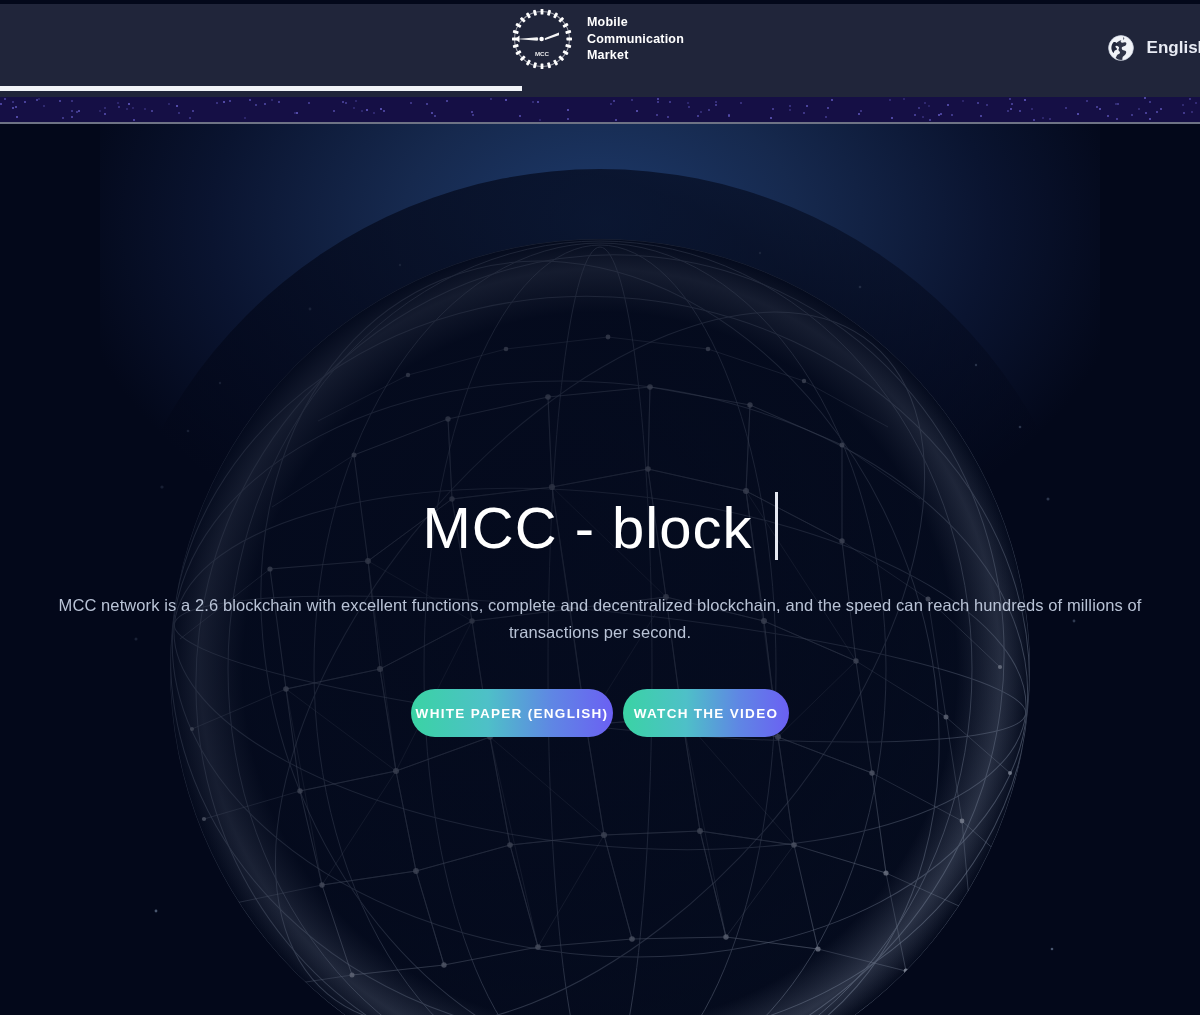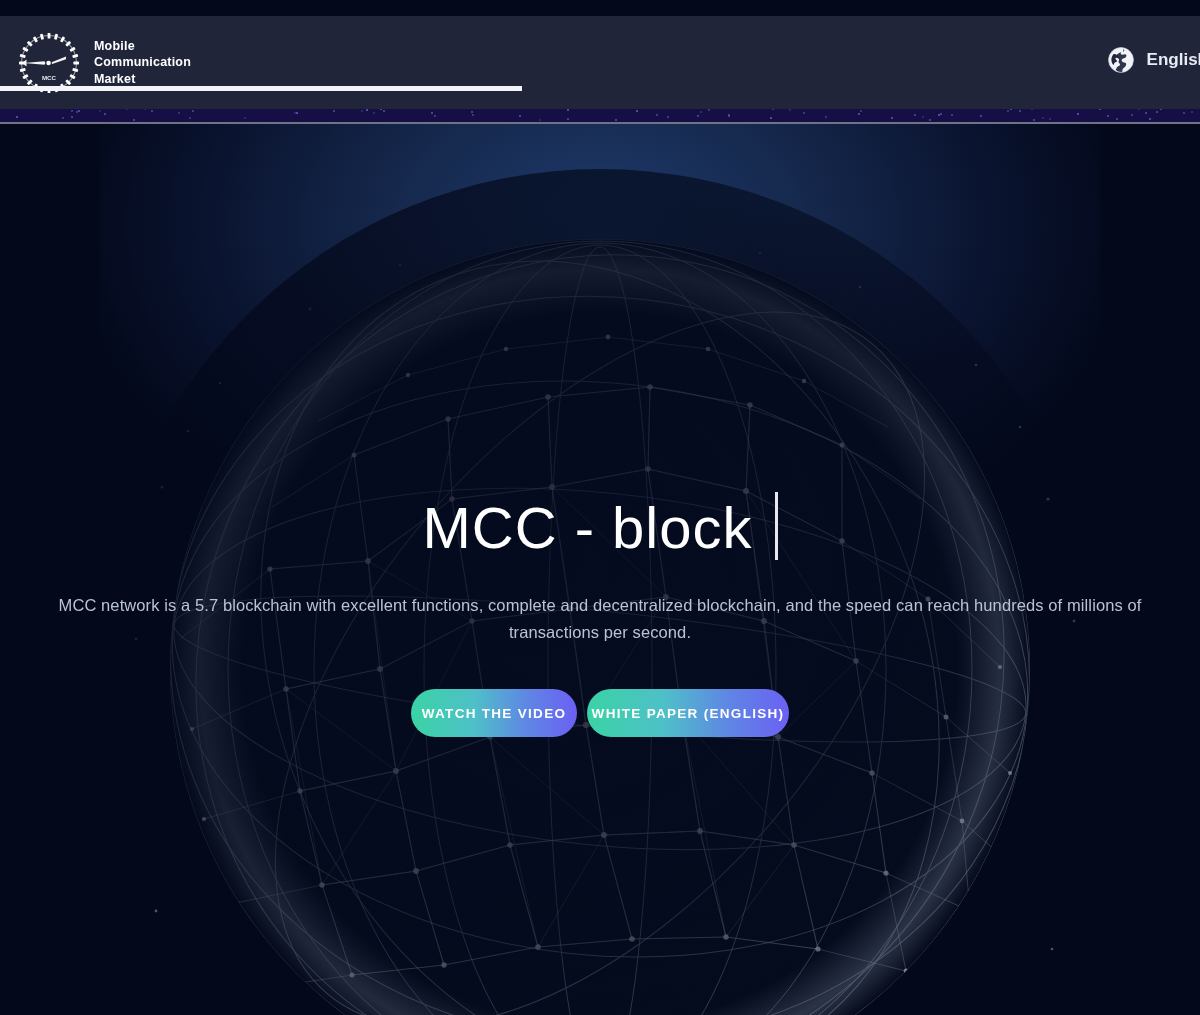--- a/index.html
+++ b/index.html
@@ -6,23 +6,23 @@
   html, body {
     width:1200px; height:1015px;
     background:#03081a;
     font-family:"Liberation Sans", sans-serif;
     overflow:hidden;
   }
   #page { position:relative; width:1200px; height:1015px; overflow:hidden; background:#03081a; }
 
   
   #header {
-    position:absolute; top:16px; left:0; width:1200px; height:93px;
+    position:absolute; top:4px; left:0; width:1200px; height:93px;
     background:#20253a; z-index:40;
-    display:flex; align-items:center;
+    display:flex; align-items:center;flex-direction:column;
   }
   #header-underline {
     position:absolute; top:86px; left:0; width:522px; height:5px;
     background:#f2f4f8; z-index:41;
   }
   #logo-block {
     display:flex; align-items:center; margin-left:14px; width:200px; flex:0 0 auto;
   }
   #logo-mark { width:70px; height:70px; position:relative; flex:0 0 auto; }
   #logo-mark svg { display:block; }
@@ -521,21 +521,21 @@
         </g>
       </svg>
     </div>
     <div id="globe-shade"></div>
 
     <div id="hero-content">
       <div id="hero-title-row">
         <span id="hero-title">MCC - block</span>
         <span id="hero-caret"></span>
       </div>
-      <p id="hero-sub">MCC network is a 5.7 blockchain with excellent functions, complete and decentralized blockchain, and the speed can reach hundreds of millions of transactions per second.</p>
+      <p id="hero-sub">MCC network is a 2.6 blockchain with excellent functions, complete and decentralized blockchain, and the speed can reach hundreds of millions of transactions per second.</p>
       <div id="hero-buttons">
+        <button class="pill" id="btn-whitepaper">WHITE PAPER (ENGLISH)</button>
         <button class="pill" id="btn-video">WATCH THE VIDEO</button>
-        <button class="pill" id="btn-whitepaper">WHITE PAPER (ENGLISH)</button>
       </div>
     </div>
   </div>
 
 </div>
 
 </body></html>

